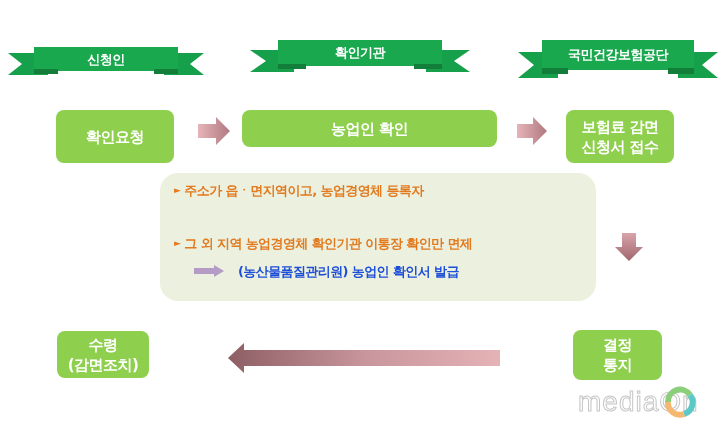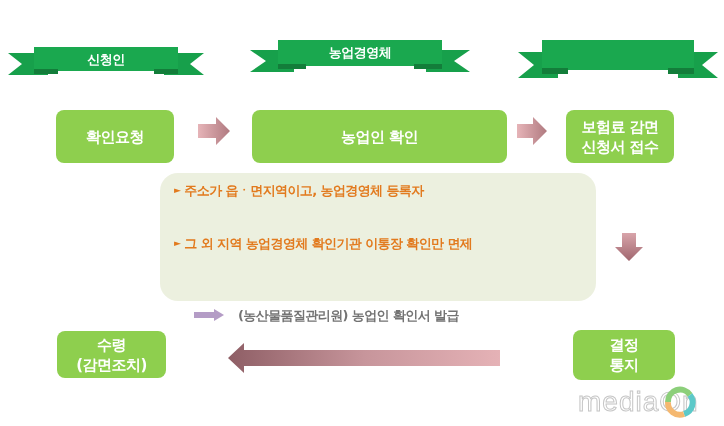--- a/index.html
+++ b/index.html
@@ -20,21 +20,21 @@
       letter-spacing: -0.5px;
     }
     .note {
       position: absolute; left: 160px; top: 173px; width: 436px; height: 128px;
       background: #ecf0df; border-radius: 18px;
     }
     .note-line {
       position: absolute; color: #e27a1e; font-weight: bold; font-size: 13px;
       letter-spacing: -0.6px; white-space: nowrap;
     }
-    .note-line.purple { color: #737373; margin-top: 44px; }
+    .note-line.purple { color: #1d4ed8; }
     .arrow-glyph { color: #e27a1e; font-size: 9px; margin-right: 4px; vertical-align: 2px; }
   </style>
 </head>
 <body>
 
 <div class="ribbon" style="left:8px; top:45px; width:196px;">
   <svg width="196" height="36" viewBox="0 0 196 36">
     <polygon points="0,8 40,8 40,30 0,30 14,19" fill="#17a04b"></polygon>
     <polygon points="196,8 156,8 156,30 196,30 182,19" fill="#17a04b"></polygon>
     <rect x="26" y="2" width="144" height="24" fill="#1aa84f"></rect>
@@ -45,46 +45,47 @@
 </div>
 
 <div class="ribbon" style="left:250px; top:38px; width:220px;">
   <svg width="220" height="38" viewBox="0 0 220 38">
     <polygon points="0,12 44,12 44,34 0,34 16,23" fill="#17a04b"></polygon>
     <polygon points="220,12 176,12 176,34 220,34 204,23" fill="#17a04b"></polygon>
     <rect x="28" y="2" width="164" height="26" fill="#1aa84f"></rect>
     <rect x="28" y="26" width="28" height="5" fill="#137d3a"></rect>
     <rect x="164" y="26" width="28" height="5" fill="#137d3a"></rect>
   </svg>
-  <div class="rlabel" style="top:6px;">농업경영체</div>
+  <div class="rlabel" style="top:6px;">확인기관</div>
 </div>
 
 <div class="ribbon" style="left:518px; top:38px; width:200px;">
   <svg width="200" height="44" viewBox="0 0 200 44">
     <polygon points="0,14 40,14 40,40 0,40 16,27" fill="#17a04b"></polygon>
     <polygon points="200,14 160,14 160,40 200,40 184,27" fill="#17a04b"></polygon>
     <rect x="24" y="2" width="152" height="30" fill="#1aa84f"></rect>
     <rect x="24" y="30" width="26" height="6" fill="#137d3a"></rect>
     <rect x="150" y="30" width="26" height="6" fill="#137d3a"></rect>
   </svg>
+  <div class="rlabel" style="top:8px;">국민건강보험공단</div>
 </div>
 
 <div class="gbox" style="left:56px; top:110px; width:118px; height:53px;">확인요청</div>
 
 <svg style="position:absolute; left:198px; top:117px;" width="32" height="28" viewBox="0 0 32 28">
   <defs>
       <linearGradient id="g1" x1="0" x2="1">
         <stop offset="0" stop-color="#e6b4b8"></stop>
         <stop offset="1" stop-color="#b07a80"></stop>
       </linearGradient>
     </defs>
   <polygon points="0,7 18,7 18,0 32,14 18,28 18,21 0,21" fill="url(#g1)"></polygon>
 </svg>
 
-<div class="gbox" style="left:252px; top:110px; width:255px; height:53px;">농업인 확인</div>
+<div class="gbox" style="left:242px; top:110px; width:255px; height:37px;">농업인 확인</div>
 
 <svg style="position:absolute; left:517px; top:117px;" width="30" height="28" viewBox="0 0 30 28">
   <defs>
       <linearGradient id="g2" x1="0" x2="1">
         <stop offset="0" stop-color="#e6b4b8"></stop>
         <stop offset="1" stop-color="#b07a80"></stop>
       </linearGradient>
     </defs>
   <polygon points="0,7 16,7 16,0 30,14 16,28 16,21 0,21" fill="url(#g2)"></polygon>
 </svg>
@@ -110,35 +111,35 @@
 <svg style="position:absolute; left:615px; top:233px;" width="28" height="28" viewBox="0 0 28 28">
   <defs>
       <linearGradient id="g3" x1="0" y1="0" x2="0" y2="1">
         <stop offset="0" stop-color="#d8a4aa"></stop>
         <stop offset="1" stop-color="#a0666e"></stop>
       </linearGradient>
     </defs>
   <polygon points="7,0 21,0 21,14 28,14 14,28 0,14 7,14" fill="url(#g3)"></polygon>
 </svg>
 
-<div class="gbox" style="left:57px; top:331px; width:109px; height:47px;text-align:center;">수령
+<div class="gbox" style="left:57px; top:331px; width:92px; height:47px;text-align:center;">수령
 (감면조치)</div>
 
 <svg style="position:absolute; left:228px; top:343px;" width="272" height="30" viewBox="0 0 272 30">
   <defs>
       <linearGradient id="g4" x1="0" x2="1">
         <stop offset="0" stop-color="#8e5e65"></stop>
         <stop offset="0.5" stop-color="#c7959b"></stop>
         <stop offset="1" stop-color="#e5b2b6"></stop>
       </linearGradient>
     </defs>
   <polygon points="0,15 16,0 16,7 272,7 272,23 16,23 16,30" fill="url(#g4)"></polygon>
 </svg>
 
-<div class="gbox" style="left:573px; top:330px; width:102px; height:50px;">결정
+<div class="gbox" style="left:573px; top:330px; width:89px; height:50px;">결정
 통지</div>
 
 <div style="position:absolute; left:578px; top:386px; width:140px; height:36px;">
   <span style="position:absolute; left:0; top:0; font-size:28px; color:transparent; -webkit-text-stroke:1px #c6c6c6; font-family:'Liberation Sans', sans-serif; letter-spacing:1px;">mediaOn</span>
   <svg width="36" height="36" viewBox="0 0 36 36" style="position:absolute; left:84px; top:-2px;">
     <path d="M6,18 A12,12 0 0 1 28,11" stroke="#8ccf7a" stroke-width="6" fill="none"></path>
     <path d="M28,11 A12,12 0 0 1 22,30" stroke="#5cc9c9" stroke-width="6" fill="none"></path>
     <path d="M22,30 A12,12 0 0 1 6,18" stroke="#f5b870" stroke-width="6" fill="none"></path>
   </svg>
 </div>

